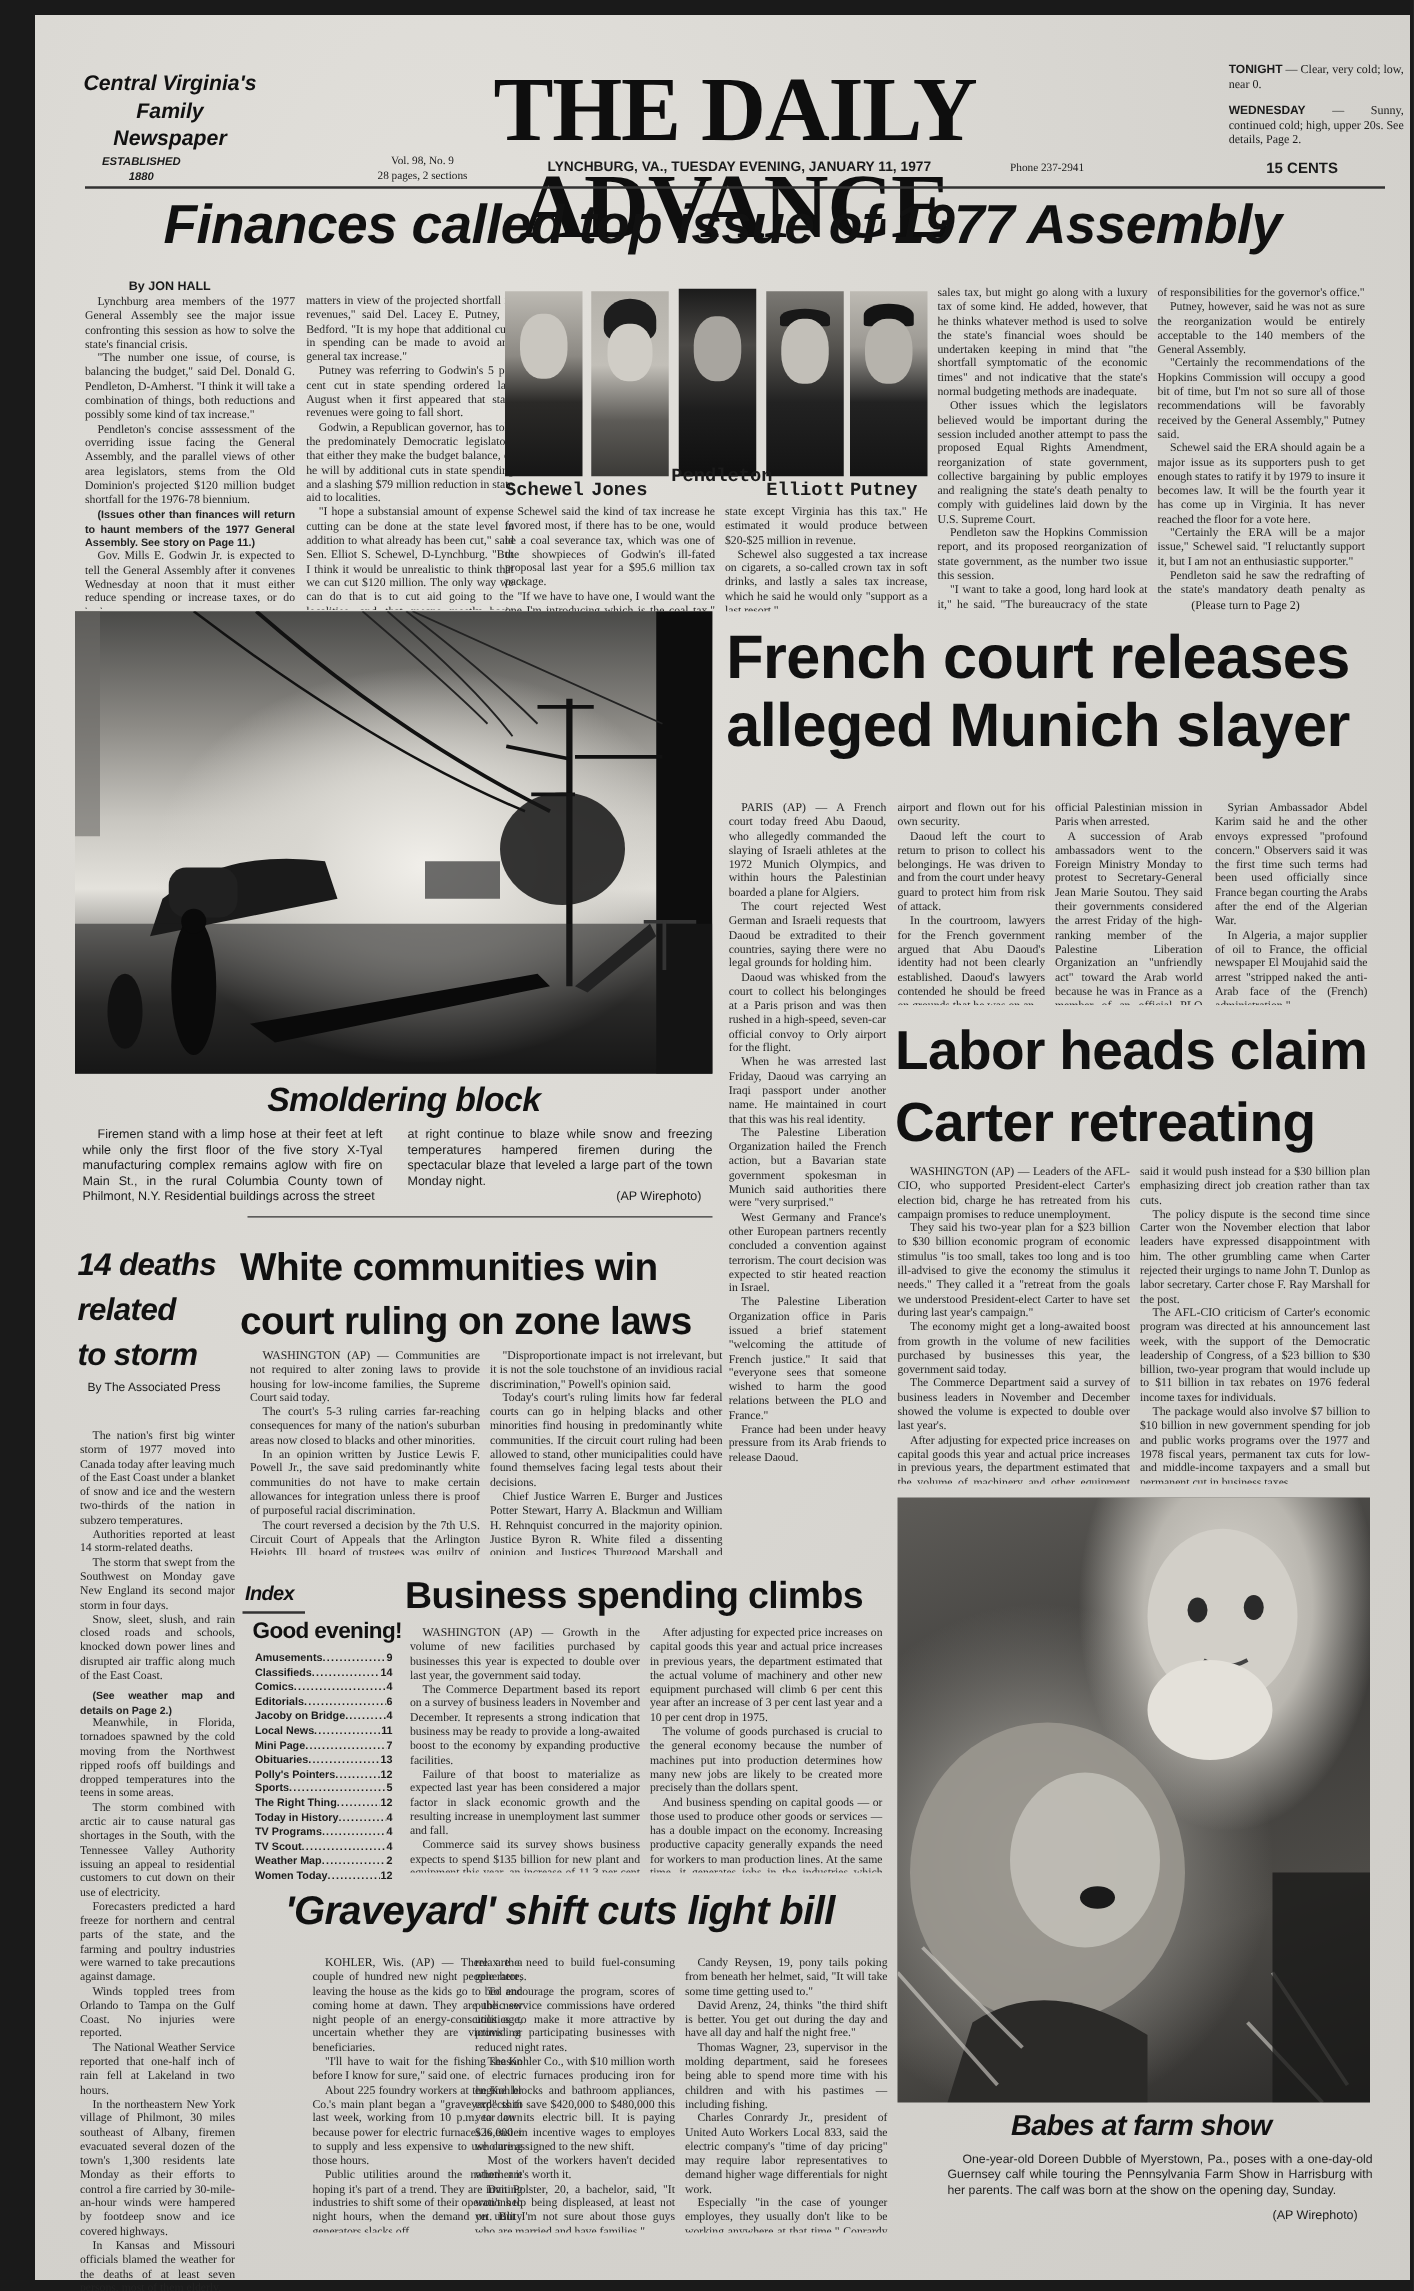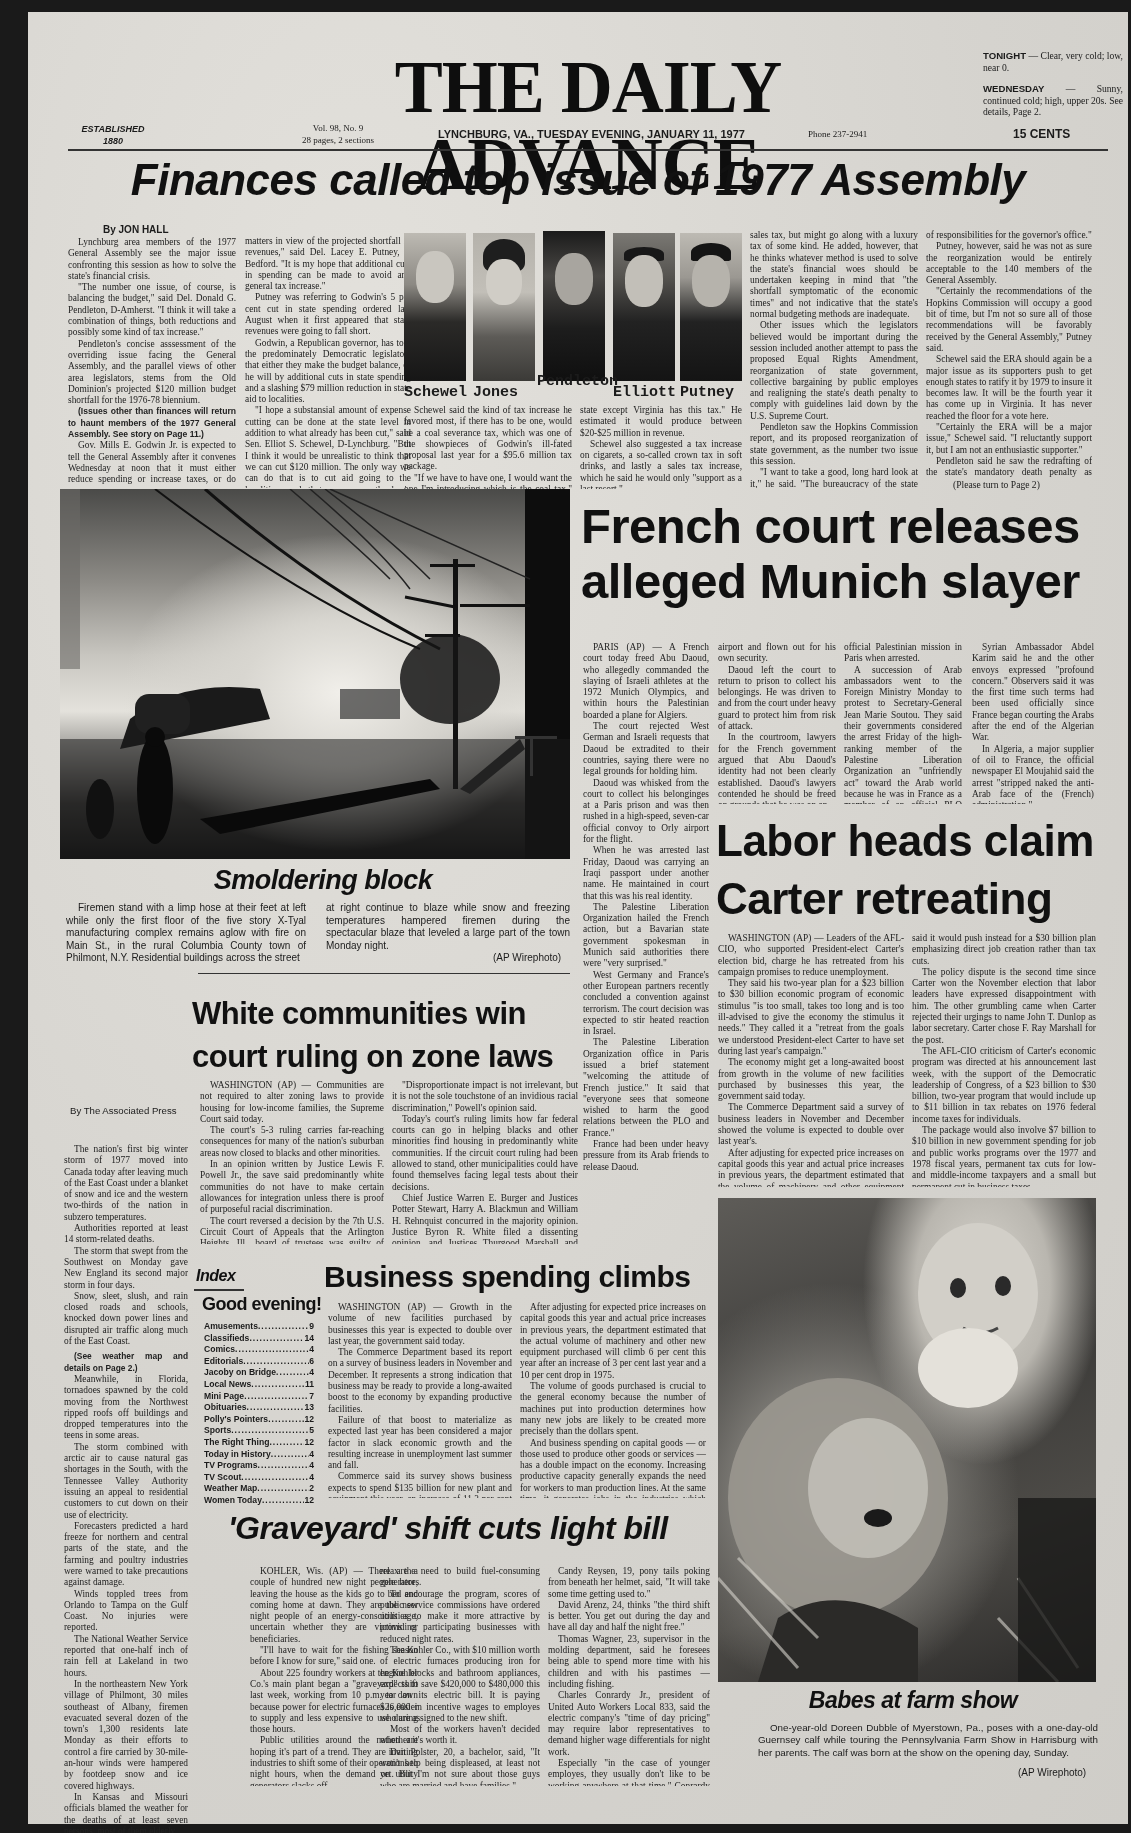--- a/index.html
+++ b/index.html
@@ -29,20 +29,24 @@
   .idx-row .lbl { white-space: nowrap; }
   .idx-row .dots { flex: 1; overflow: hidden; white-space: nowrap; letter-spacing: 1px; }
   .idx-row .pg { white-space: nowrap; }
   .portrait-name { font-family: Liberation Mono, monospace; font-weight: bold; font-size: 15px; text-align: left; position: absolute; }
 </style>
 </head>
 <body>
 
 <div class="page">
 
+  <div class="abs sans italic" style="left:38px;top:44px;width:140px;font-weight:bold;font-size:17px;line-height:22px;text-align:center;color:#111;">
+    <div>Central Virginia's</div>
+    <div>Family Newspaper</div>
+  </div>
 
   <div class="abs serif" style="left:210px;top:38px;width:700px;text-align:center;font-size:72px;font-weight:bold;line-height:76px;color:#0e0e0e;letter-spacing:-1px;transform:scaleY(1.02);">THE DAILY ADVANCE</div>
 
   <div class="abs serif" style="left:955px;top:38px;width:140px;font-size:9.6px;line-height:11.6px;text-align:justify;">
     <div><b class="sans">TONIGHT</b><span> — Clear, very cold; low, near 0.</span></div>
     <div style="margin-top:10px;"><b class="sans">WEDNESDAY</b><span> — Sunny, continued cold; high, upper 20s. See details, Page 2.</span></div>
   </div>
 
   <div class="abs sans" style="left:40px;top:111px;width:90px;text-align:center;font-size:9px;line-height:12px;font-weight:bold;font-style:italic;">
     <div>ESTABLISHED</div>
@@ -215,20 +219,25 @@
 
   </div>
   <div class="col body-text" style="left:884px;top:921px;width:184px;height:254px;">
     <p style="text-indent:0">said it would push instead for a $30 billion plan emphasizing direct job creation rather than tax cuts.</p>
     <p>The policy dispute is the second time since Carter won the November election that labor leaders have expressed disappointment with him. The other grumbling came when Carter rejected their urgings to name John T. Dunlop as labor secretary. Carter chose F. Ray Marshall for the post.</p>
     <p>The AFL-CIO criticism of Carter's economic program was directed at his announcement last week, with the support of the Democratic leadership of Congress, of a $23 billion to $30 billion, two-year program that would include up to $11 billion in tax rebates on 1976 federal income taxes for individuals.</p>
     <p>The package would also involve $7 billion to $10 billion in new government spending for job and public works programs over the 1977 and 1978 fiscal years, permanent tax cuts for low-and middle-income taxpayers and a small but permanent cut in business taxes.</p>
 
   </div>
 
+  <div class="abs hed italic" style="left:34px;top:982px;width:150px;font-size:25px;line-height:36px;">
+    <div>14 deaths</div>
+    <div>related</div>
+    <div>to storm</div>
+  </div>
   <div class="abs sans" style="left:42px;top:1093px;font-size:9.6px;font-weight:normal;white-space:nowrap;">By The Associated Press</div>
   <div class="col body-text" style="left:36px;top:1108px;width:124px;height:700px;margin-top:24px;">
     <p>The nation's first big winter storm of 1977 moved into Canada today after leaving much of the East Coast under a blanket of snow and ice and the western two-thirds of the nation in subzero temperatures.</p>
     <p>Authorities reported at least 14 storm-related deaths.</p>
     <p>The storm that swept from the Southwest on Monday gave New England its second major storm in four days.</p>
     <p>Snow, sleet, slush, and rain closed roads and schools, knocked down power lines and disrupted air traffic along much of the East Coast.</p>
     <p class="sans" style="font-weight:bold;font-size:8.4px;margin-top:4px;">(See weather map and details on Page 2.)</p>
     <p>Meanwhile, in Florida, tornadoes spawned by the cold moving from the Northwest ripped roofs off buildings and dropped temperatures into the teens in some areas.</p>
     <p>The storm combined with arctic air to cause natural gas shortages in the South, with the Tennessee Valley Authority issuing an appeal to residential customers to cut down on their use of electricity.</p>
     <p>Forecasters predicted a hard freeze for northern and central parts of the state, and the farming and poultry industries were warned to take precautions against damage.</p>

